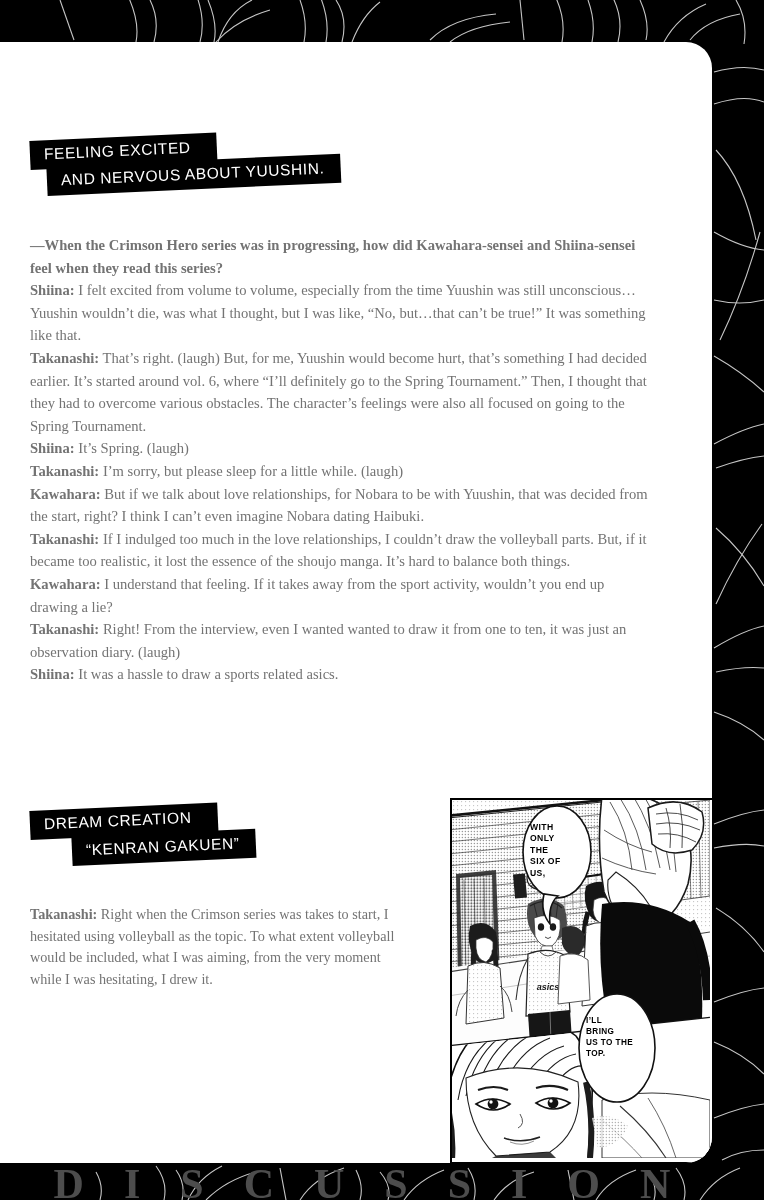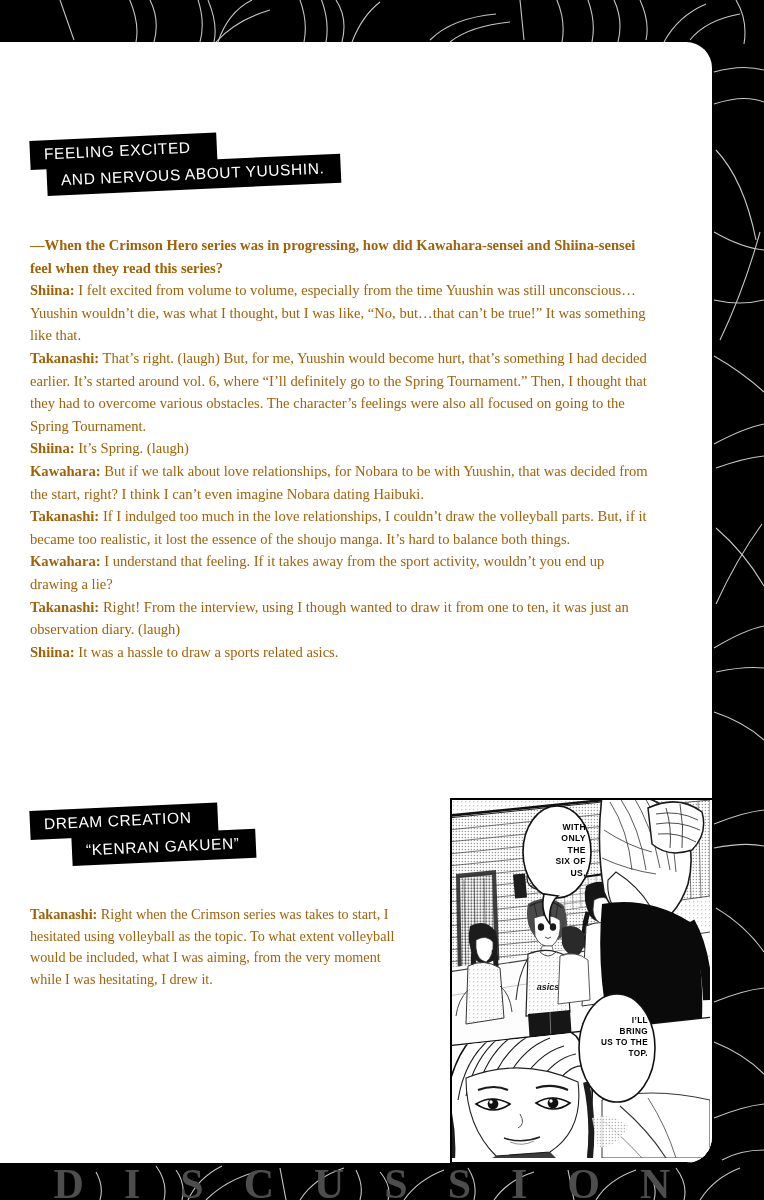--- a/index.html
+++ b/index.html
@@ -31,21 +31,21 @@
   }
   .banner-1{padding:5px 26px 6px 14px;font-size:15.5px;}
   .banner-2{padding:5px 16px 6px 14px;font-size:15.5px;margin-top:-3px;}
   .b2-indent{margin-left:17px;}
   .b2-indent-b{margin-left:42px;}
 
   
   .prose{
     position:absolute;
     font-family:"Liberation Serif",serif;
-    font-size:14.6px;line-height:22.6px;color:#a16207;
+    font-size:14.6px;line-height:22.6px;color:#737373;
     text-align:left;
   }
   .prose p{margin:0;}
   .q{font-weight:bold;}
   .spk{font-weight:bold;}
 
   #interview-main{left:30px;top:192px;width:620px;}
   #lower-col{left:30px;top:862px;width:373px;font-size:14.2px;line-height:21.6px;}
   .gap{height:17px;}
 
@@ -53,21 +53,21 @@
   #manga-panel{
     position:absolute;left:450px;top:756px;width:262px;height:362px;
     border:2px solid #000;background:#fff;overflow:hidden;
   }
   #manga-art{position:absolute;left:0;top:0;width:258px;height:358px;}
 
   .bubble-text{
     position:absolute;
     font-family:"Liberation Sans",sans-serif;
     font-weight:bold;font-size:8.6px;line-height:11.4px;
-    color:#000;text-align:right;letter-spacing:.4px;
+    color:#000;text-align:left;letter-spacing:.4px;
     white-space:pre-line;
   }
   #bubble-top-text{left:78px;top:22px;width:56px;}
   #bubble-bottom-text{left:134px;top:215px;width:62px;font-size:8.2px;line-height:11px;}
 
   
   #footer-word{
     position:absolute;left:0;bottom:-6px;width:764px;height:44px;
     z-index:3;overflow:hidden;
     font-family:"Liberation Serif",serif;
@@ -152,24 +152,25 @@
   <div class="banner-group" style="left:30px;top:99px;">
     <div><span class="banner banner-1">FEELING EXCITED</span></div>
     <div class="b2-indent"><span class="banner banner-2">AND NERVOUS ABOUT YUUSHIN.</span></div>
   </div>
 
   <div class="prose" id="interview-main">
     <p class="q">—When the Crimson Hero series was in progressing, how did Kawahara-sensei and Shiina-sensei feel when they read this series?</p>
     <p><span class="spk">Shiina:</span><span> I felt excited from volume to volume, especially from the time Yuushin was still unconscious…Yuushin wouldn’t die, was what I thought, but I was like, “No, but…that can’t be true!” It was something like that.</span></p>
     <p><span class="spk">Takanashi:</span><span> That’s right. (laugh) But, for me, Yuushin would become hurt, that’s something I had decided earlier. It’s started around vol. 6, where “I’ll definitely go to the Spring Tournament.” Then, I thought that they had to overcome various obstacles. The character’s feelings were also all focused on going to the Spring Tournament.</span></p>
     <p><span class="spk">Shiina:</span><span> It’s Spring. (laugh)</span></p>
+    <p><span class="spk">Takanashi:</span><span> I’m sorry, but please sleep for a little while. (laugh)</span></p>
     <p><span class="spk">Kawahara:</span><span> But if we talk about love relationships, for Nobara to be with Yuushin, that was decided from the start, right? I think I can’t even imagine Nobara dating Haibuki.</span></p>
     <p><span class="spk">Takanashi:</span><span> If I indulged too much in the love relationships, I couldn’t draw the volleyball parts. But, if it became too realistic, it lost the essence of the shoujo manga. It’s hard to balance both things.</span></p>
     <p><span class="spk">Kawahara:</span><span> I understand that feeling. If it takes away from the sport activity, wouldn’t you end up drawing a lie?</span></p>
-    <p><span class="spk">Takanashi:</span><span> Right! From the interview, using I though wanted to draw it from one to ten, it was just an observation diary. (laugh)</span></p>
+    <p><span class="spk">Takanashi:</span><span> Right! From the interview, even I wanted wanted to draw it from one to ten, it was just an observation diary. (laugh)</span></p>
     <p><span class="spk">Shiina:</span><span> It was a hassle to draw a sports related asics.</span></p>
   </div>
 
   <div class="banner-group" style="left:30px;top:769px;">
     <div><span class="banner banner-1">DREAM CREATION</span></div>
     <div class="b2-indent-b"><span class="banner banner-2">“KENRAN GAKUEN”</span></div>
   </div>
 
   <div class="prose" id="lower-col">
     <p><span class="spk">Takanashi:</span><span> Right when the Crimson series was takes to start, I hesitated using volleyball as the topic. To what extent volleyball would be included, what I was aiming, from the very moment while I was hesitating, I drew it.</span></p>

